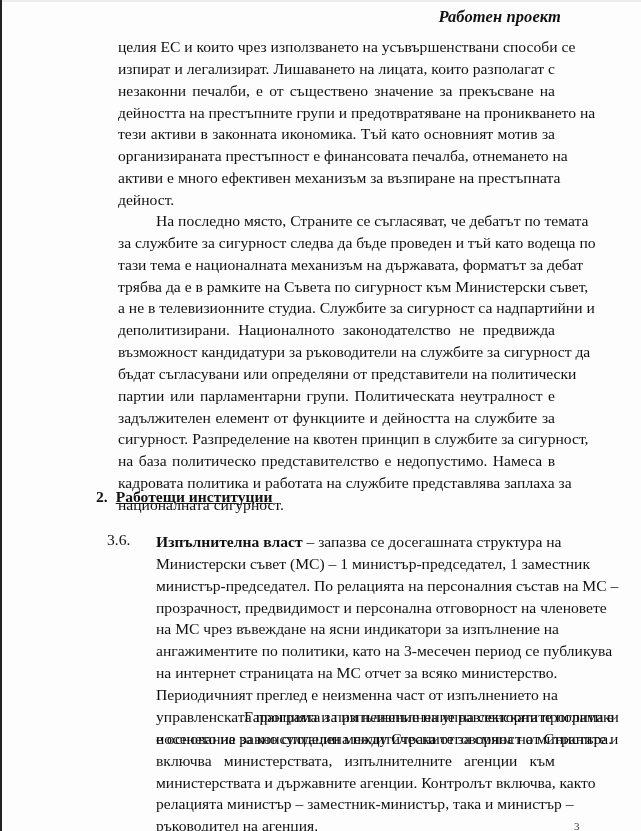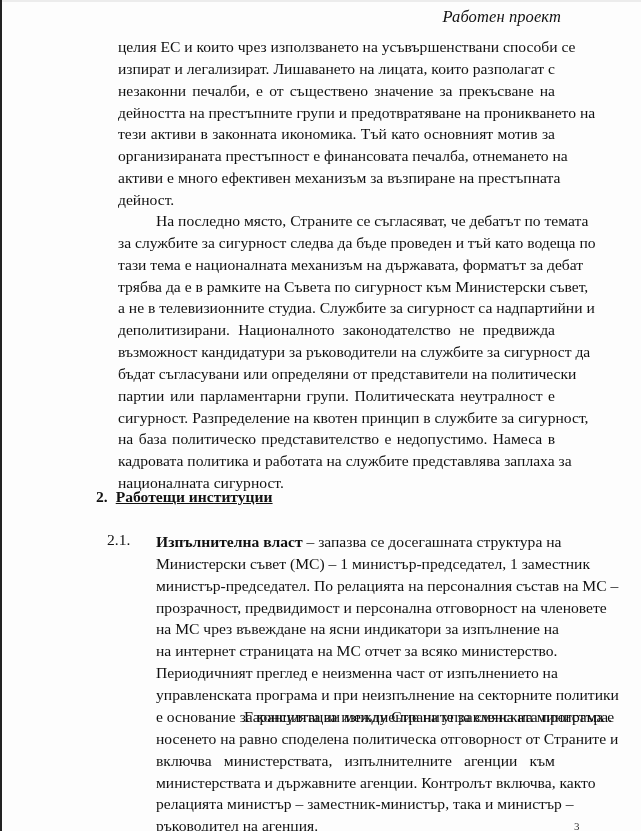--- a/index.html
+++ b/index.html
@@ -6,21 +6,21 @@
   body {
     width:641px; height:831px; overflow:hidden; position:relative;
     background:#fdfdfd;
     font-family:"Liberation Serif", "DejaVu Serif", serif;
     color:#111;
   }
   .left-border { position:absolute; left:0; top:0; width:2px; height:831px; background:#222; }
   .top-shade { position:absolute; left:0; top:0; width:641px; height:2px; background:#ececec; }
   .page-header {
     position:absolute; top:7px; right:80px;
-    font-size:16.5px; font-weight:normal; font-style:italic; letter-spacing:0.1px;
+    font-size:16.5px; font-weight:bold; font-style:italic; letter-spacing:0.1px;
   }
   .para {
     position:absolute; left:118px; width:437px;
     font-size:15.6px; line-height:21.85px;
     text-align:justify; text-align-last:left;
   }
   .line { display:block; text-align:justify; text-align-last:justify; white-space:nowrap; height:21.85px; }
   .line.last { text-align-last:left; }
   .line.indent { padding-left:38px; }
   .line.indent2 { padding-left:88px; }
@@ -62,38 +62,40 @@
 <div class="para p2">
   <span class="line indent">На последно място, Страните  се съгласяват, че дебатът по темата</span>
   <span class="line">за службите за сигурност следва да бъде проведен и тъй като водеща по</span>
   <span class="line">тази тема е националната механизъм на държавата, форматът за дебат</span>
   <span class="line">трябва да е в рамките на Съвета по сигурност към Министерски съвет,</span>
   <span class="line">а не в телевизионните студиа. Службите за сигурност са надпартийни и</span>
   <span class="line">деполитизирани. Националното законодателство не предвижда</span>
   <span class="line">възможност кандидатури за ръководители на службите за сигурност да</span>
   <span class="line">бъдат съгласувани или определяни от представители на политически</span>
   <span class="line">партии или парламентарни групи. Политическата неутралност е</span>
+  <span class="line">задължителен елемент от функциите и дейността на службите за</span>
   <span class="line">сигурност. Разпределение на квотен принцип в службите за сигурност,</span>
   <span class="line">на база политическо представителство е недопустимо. Намеса в</span>
   <span class="line">кадровата политика и работата на службите представлява заплаха за</span>
   <span class="line last">националната сигурност.</span>
 </div>
 
 <div class="section-heading">
   <span class="num">2.</span><span class="title">Работещи институции</span>
 </div>
 
-<div class="sub-num">2.1.</div>
+<div class="sub-num">3.6.</div>
 
 <div class="para p3">
   <span class="line"><span class="bold">Изпълнителна власт</span><span> – запазва се досегашната структура на</span></span>
   <span class="line">Министерски съвет (МС) – 1 министър-председател, 1 заместник</span>
   <span class="line">министър-председател. По релацията на персоналния състав на МС –</span>
   <span class="line">прозрачност, предвидимост и персонална отговорност на членовете</span>
   <span class="line">на МС чрез въвеждане на ясни индикатори за изпълнение на</span>
+  <span class="line">ангажиментите по политики, като на 3-месечен период се публикува</span>
   <span class="line">на интернет страницата на МС отчет за всяко министерство.</span>
   <span class="line">Периодичният преглед е неизменна част от изпълнението на</span>
   <span class="line">управленската програма и при неизпълнение на секторните политики</span>
   <span class="line last">е основание за консултации между Страните за смяна на министъра.</span>
 </div>
 
 <div class="para p3 p4">
   <span class="line indent2">Гаранцията за изпълнение на управленската програма е</span>
   <span class="line">носенето на равно споделена политическа отговорност от Страните и</span>
   <span class="line">включва министерствата, изпълнителните агенции към</span>

